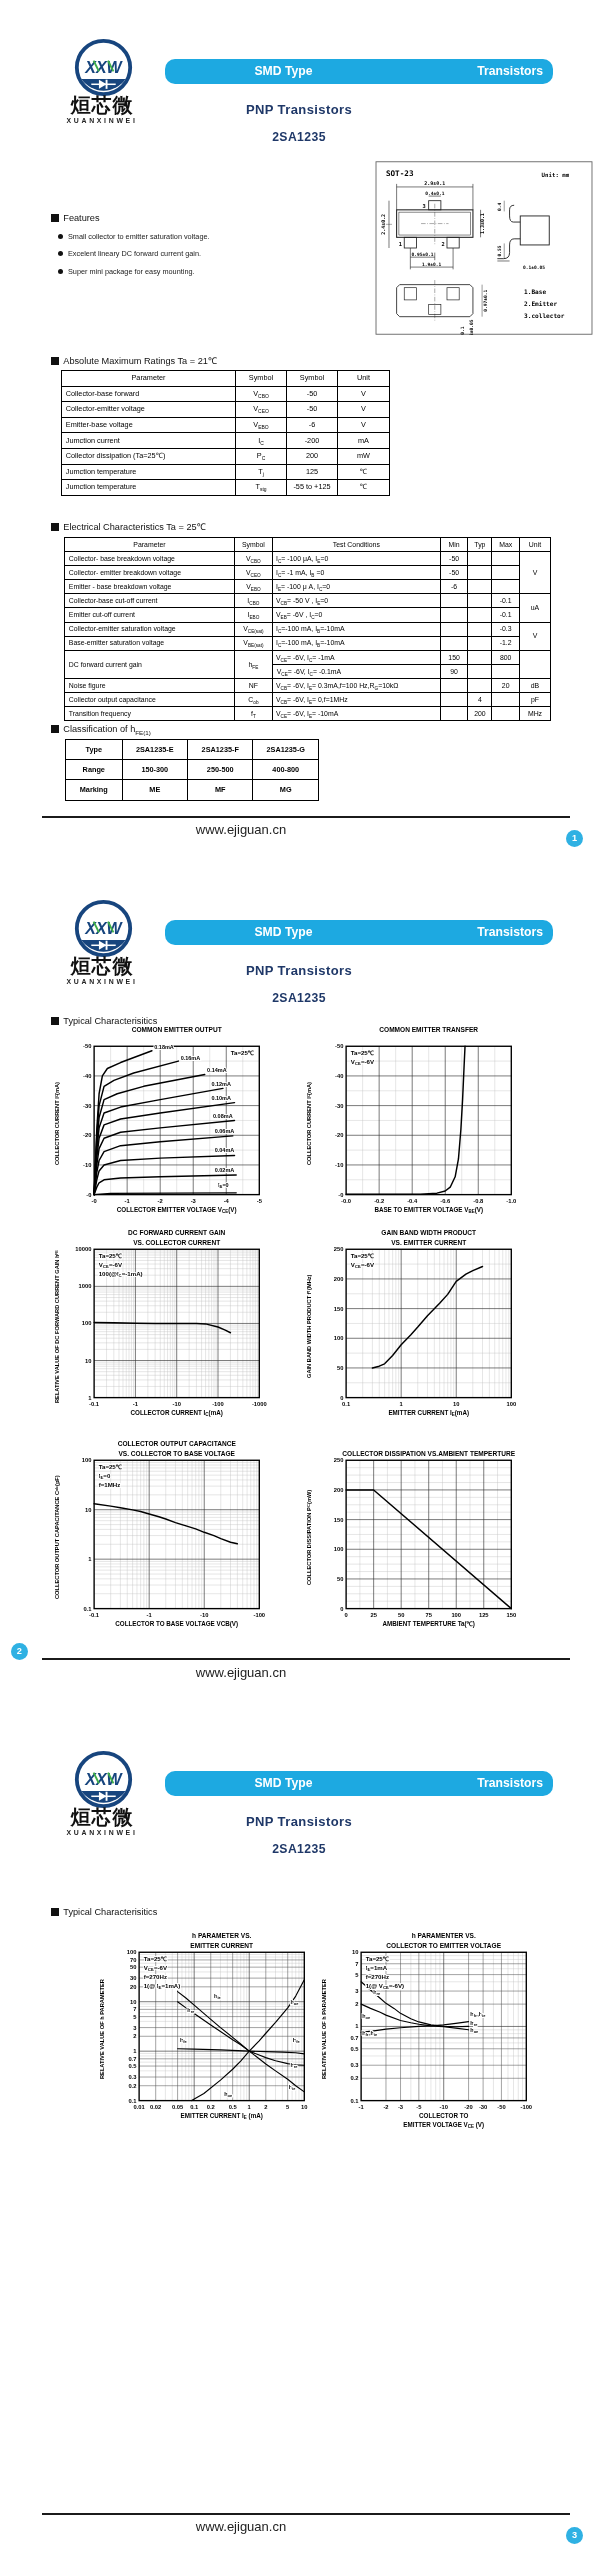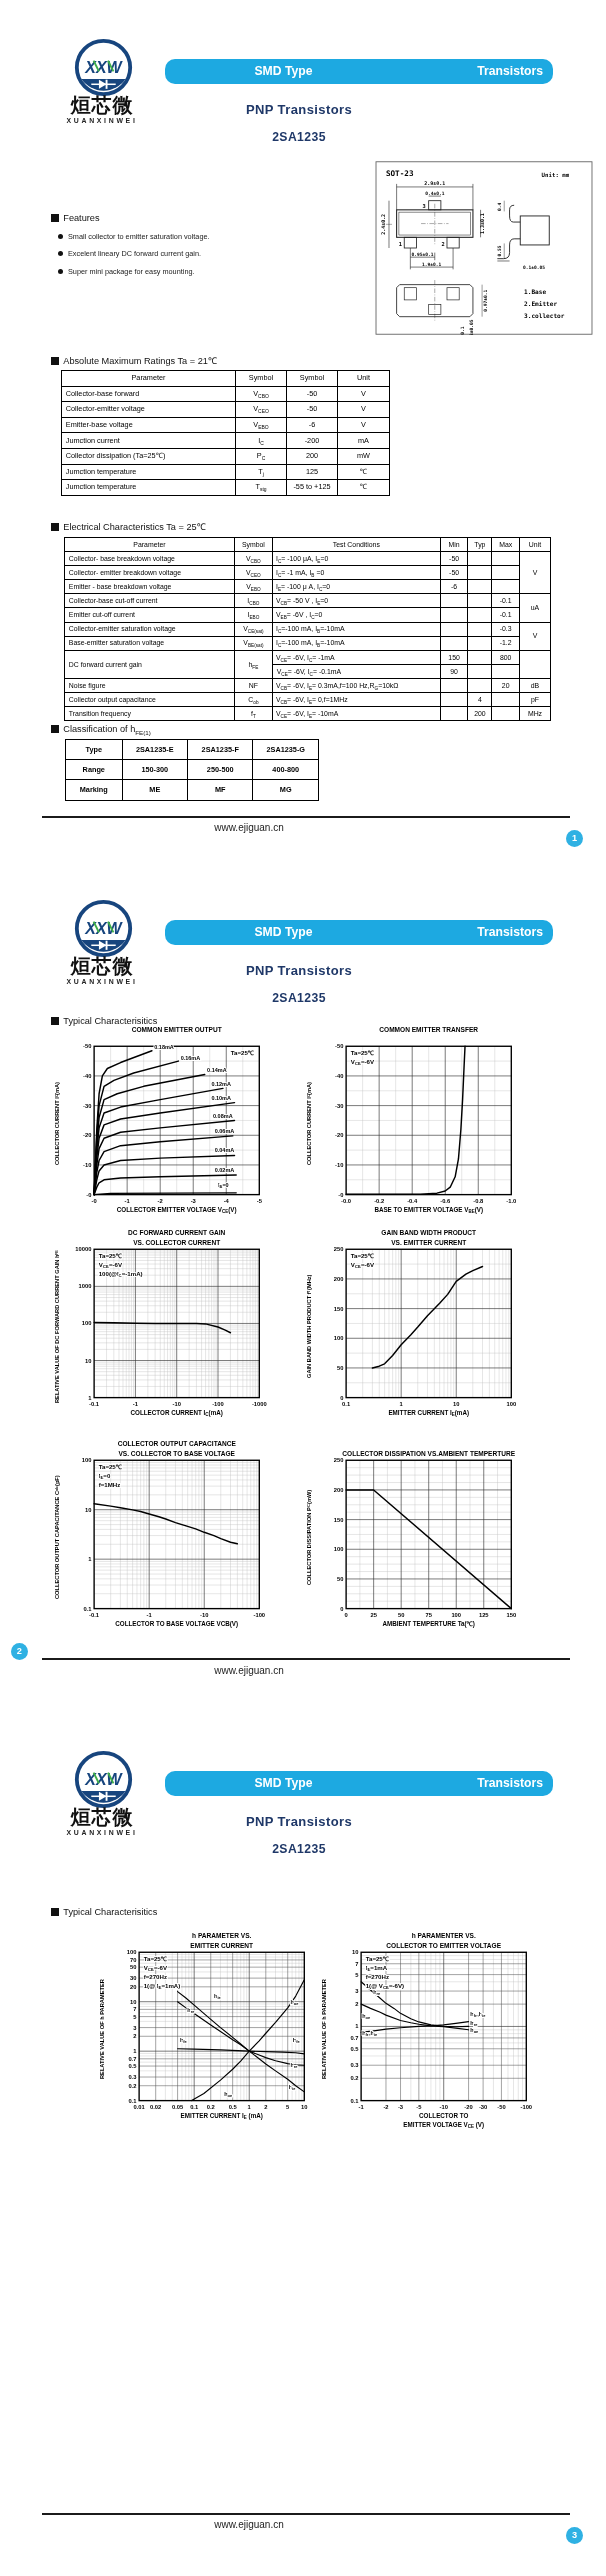--- a/index.html
+++ b/index.html
@@ -29,21 +29,21 @@
   #tbl-amr td:first-child,#tbl-elec td:nth-child(1){text-align:left;padding-left:3.8px;}
   #tbl-elec td:nth-child(3){text-align:left;padding-left:3.1px;}
   #tbl-elec td:nth-child(2){text-align:center;}
   
   .pkg{position:absolute;left:375px;top:161px;}
   
   .chart{position:absolute;display:flex;align-items:stretch;height:201px;}
   .ylab{writing-mode:vertical-rl;transform:rotate(180deg);font-size:5.7px;font-weight:bold;text-align:center;display:flex;align-items:center;justify-content:center;line-height:6.9px;color:#000;padding-left:0.8px;}
   
   .footer-line{position:absolute;left:42px;width:528px;height:2.3px;background:#1b1b1b;}
-  .footer-url{position:absolute;left:0;width:482px;text-align:center;font-size:10px;color:#222;padding-left:8px;}
+  .footer-url{position:absolute;left:0;width:482px;text-align:center;font-size:13px;color:#222;}
   .page-badge{position:absolute;width:17px;height:17px;border-radius:50%;background:var(--badge-bg,#2fb1e3);color:#fff;font-size:9.2px;font-weight:bold;text-align:center;line-height:17px;}
 </style>
 </head>
 <body>
 
 <div class="header" style="top:37px">
   <svg class="logo-svg" width="61" height="61" viewBox="0 0 80 80">
     <circle cx="40" cy="40" r="35" fill="#fff" stroke="#17457e" stroke-width="5"></circle>
     <text x="40" y="47" text-anchor="middle" font-size="21" font-weight="bold" font-style="italic" fill="#17457e" font-family="Liberation Sans,sans-serif">XXW</text>
     <line x1="27" y1="31" x2="34" y2="45" stroke="#3fae49" stroke-width="2.5"></line>

